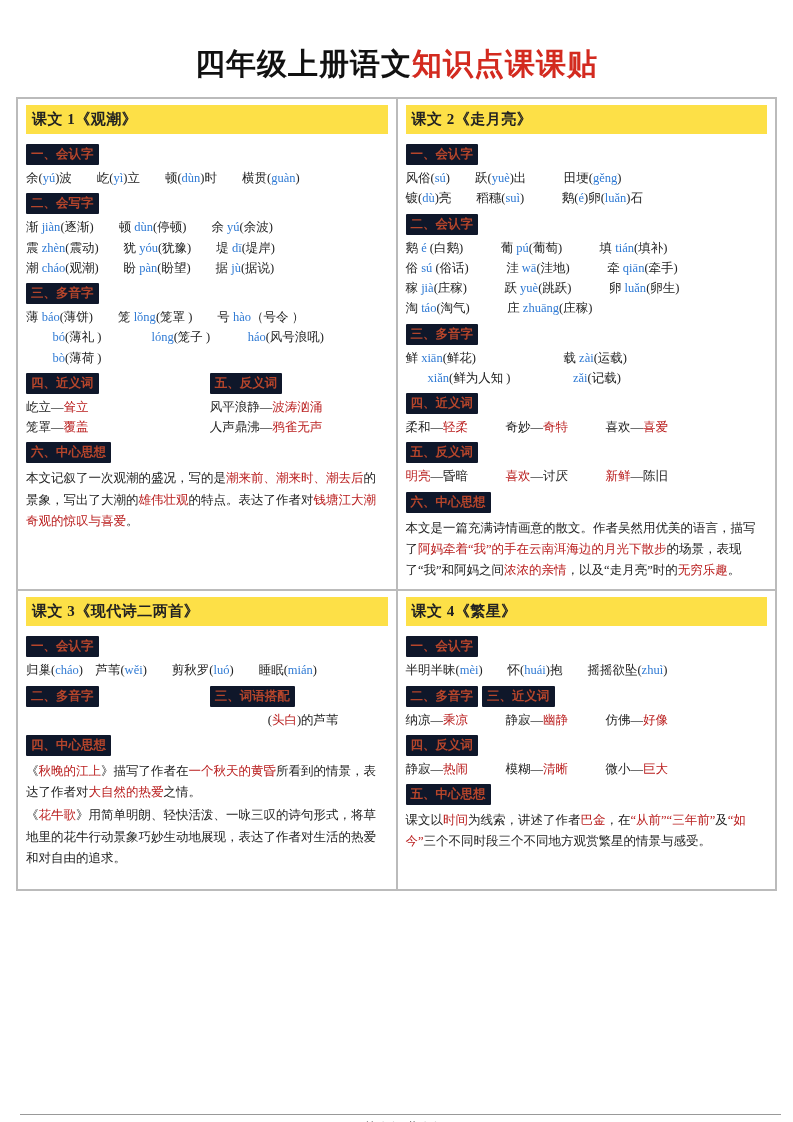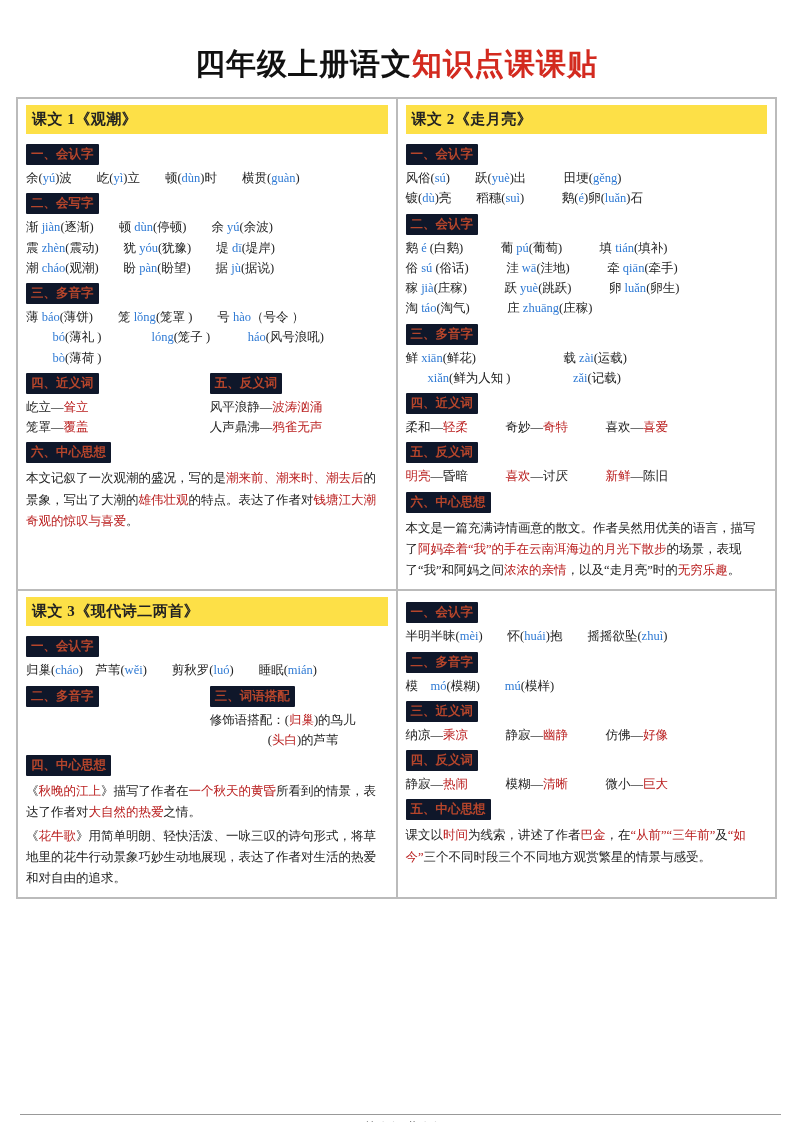--- a/index.html
+++ b/index.html
@@ -189,42 +189,39 @@
         <div class="row">归巢(<span class="py">cháo</span>)　芦苇(<span class="py">wěi</span>)　　剪秋罗(<span class="py">luó</span>)　　睡眠(<span class="py">mián</span>)</div>
       </div>
 
       <div class="two-col">
         <div>
           <div class="sec colhead">二、多音字</div>
         </div>
         <div>
           <div class="sec colhead">三、词语搭配</div>
           <div class="lines">
-            <div class="row">修饰语搭配：(<span class="red">归巢</span>)的鸟儿</div>
             <div class="row"><span class="sp3"></span>(<span class="red">头白</span>)的芦苇</div>
           </div>
         </div>
       </div>
 
       <div class="sec">四、中心思想</div>
       <div class="para">《<span class="red">秋晚的江上</span>》描写了作者在<span class="red">一个秋天的黄昏</span>所看到的情景，表达了作者对<span class="red">大自然的热爱</span>之情。</div>
       <div class="para">《<span class="red">花牛歌</span>》用简单明朗、轻快活泼、一咏三叹的诗句形式，将草地里的花牛行动景象巧妙生动地展现，表达了作者对生活的热爱和对自由的追求。</div>
     </div>
 
     <div class="cell">
+      <div class="lesson-head">课文 4《繁星》</div>
 
       <div class="sec">一、会认字</div>
       <div class="lines">
         <div class="row">半明半昧(<span class="py">mèi</span>)　　怀(<span class="py">huái</span>)抱　　摇摇欲坠(<span class="py">zhuì</span>)</div>
       </div>
 
       <div class="sec">二、多音字</div>
-      <div class="lines">
-        <div class="row">模　<span class="py">mó</span>(模糊)　　<span class="py">mú</span>(模样)</div>
-      </div>
 
       <div class="sec">三、近义词</div>
       <div class="lines">
         <div class="row">纳凉—<span class="red">乘凉</span>　　　静寂—<span class="red">幽静</span>　　　仿佛—<span class="red">好像</span></div>
       </div>
 
       <div class="sec">四、反义词</div>
       <div class="lines">
         <div class="row">静寂—<span class="red">热闹</span>　　　模糊—<span class="red">清晰</span>　　　微小—<span class="red">巨大</span></div>
       </div>

